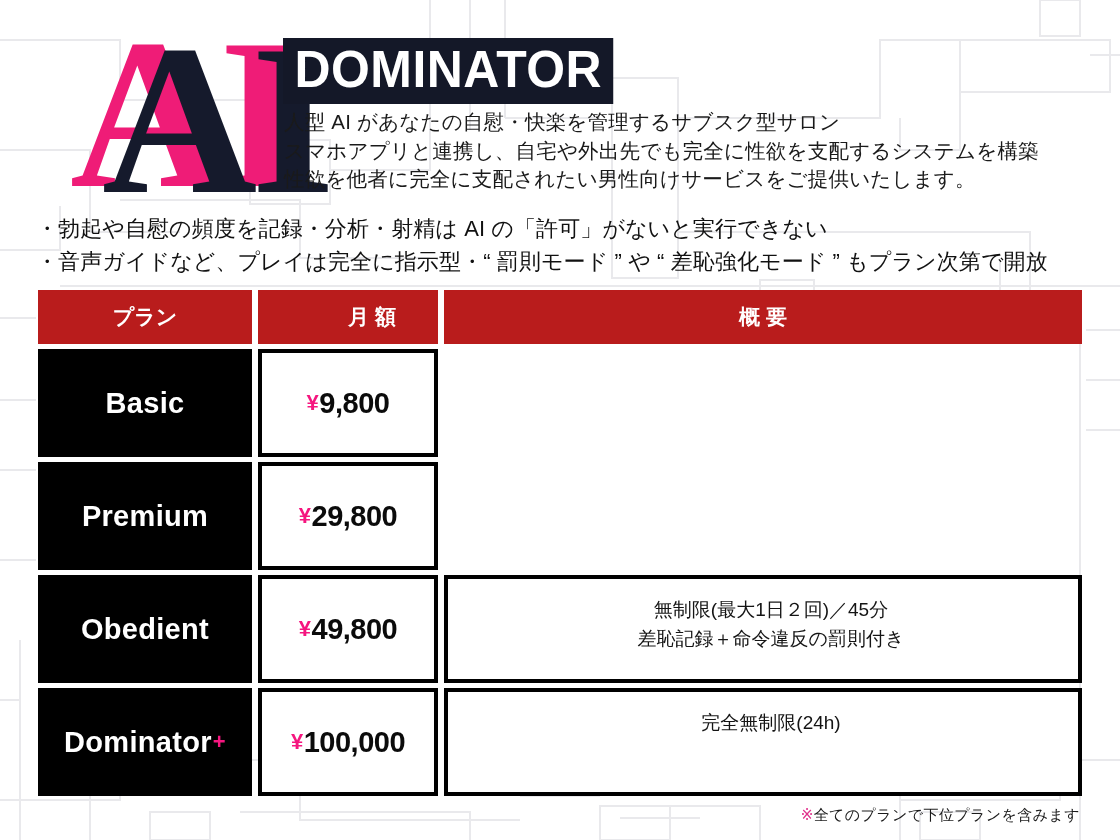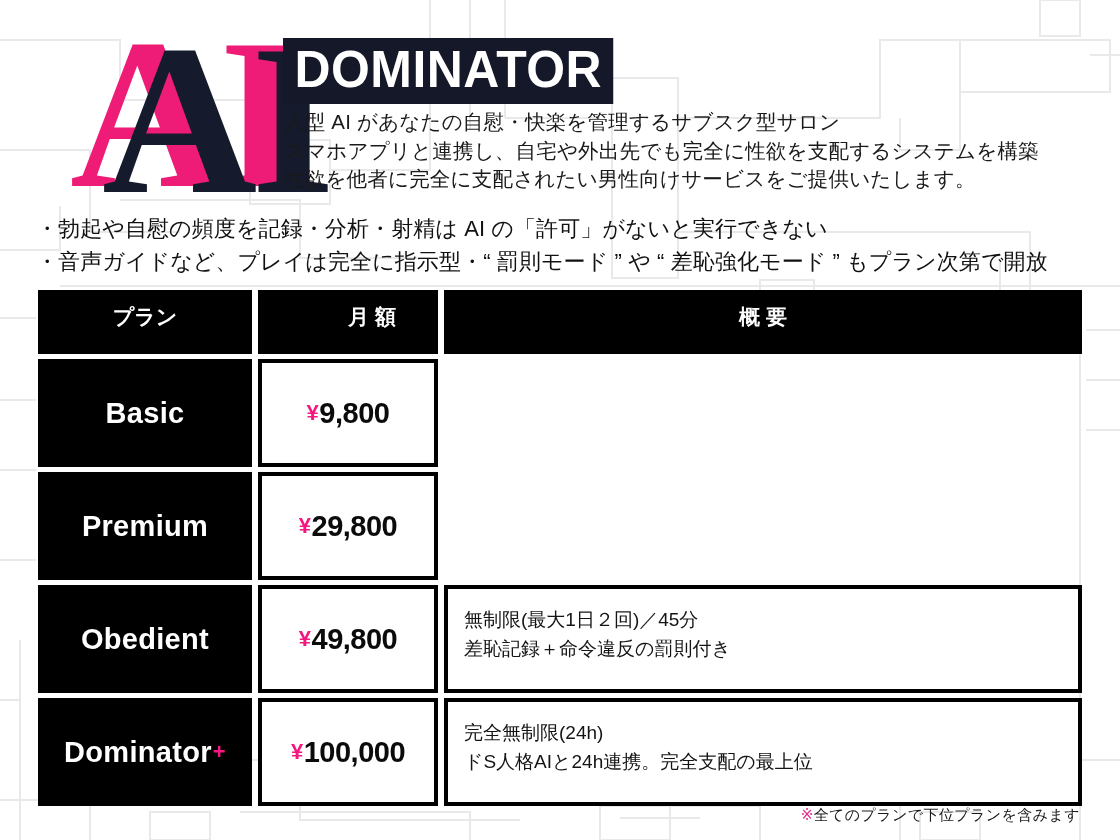--- a/index.html
+++ b/index.html
@@ -73,29 +73,29 @@
   }
   .row{ display:flex; width:100%; }
   .row + .row{ margin-top:5px; }
 
   .c-plan{ width:214px; flex:0 0 214px; }
   .c-price{ width:180px; flex:0 0 180px; margin-left:6px; }
   .c-desc{ flex:1 1 auto; margin-left:6px; }
 
   
   .hrow .cell{
-    background:#000000; color:#ffffff;
-    height:64px; line-height:54px; text-align:center;
+    background:#b91c1c; color:#ffffff;
+    height:54px; line-height:54px; text-align:center;
     font-size:21px; font-weight:700;
   }
   .hrow .c-plan{ width:214px; }
   .hrow .c-price{ width:180px;padding-left:48px; }
 
   
-  .drow{ height:108px; }
+  .drow{ height:108px;text-align:center; }
   .drow .c-plan{
     background:#000000; color:#ffffff;
     display:flex; align-items:center; justify-content:center;
     font-size:29px; font-weight:700; letter-spacing:0.3px;
   }
   .plus{
     color:#f5167f; font-size:22px; font-weight:700;
     vertical-align:super; line-height:0; margin-left:1px;
   }
   .drow .c-price{
@@ -228,21 +228,20 @@
       <div class="c-plan">
         <span>Dominator</span>
           <span class="plus">+</span>
       </div>
       <div class="c-price">
         <span class="yen">¥</span>
         <span>100,000</span>
       </div>
       <div class="c-desc">
         <div>完全無制限(24h)</div>
-        <div>ドS人格AIと24h連携。完全支配の最上位</div>
       </div>
     </div>
   </div>
 
   <div id="footnote">
     <span class="mark">※</span><span>全てのプランで下位プランを含みます</span>
   </div>
 
 </div>
 

